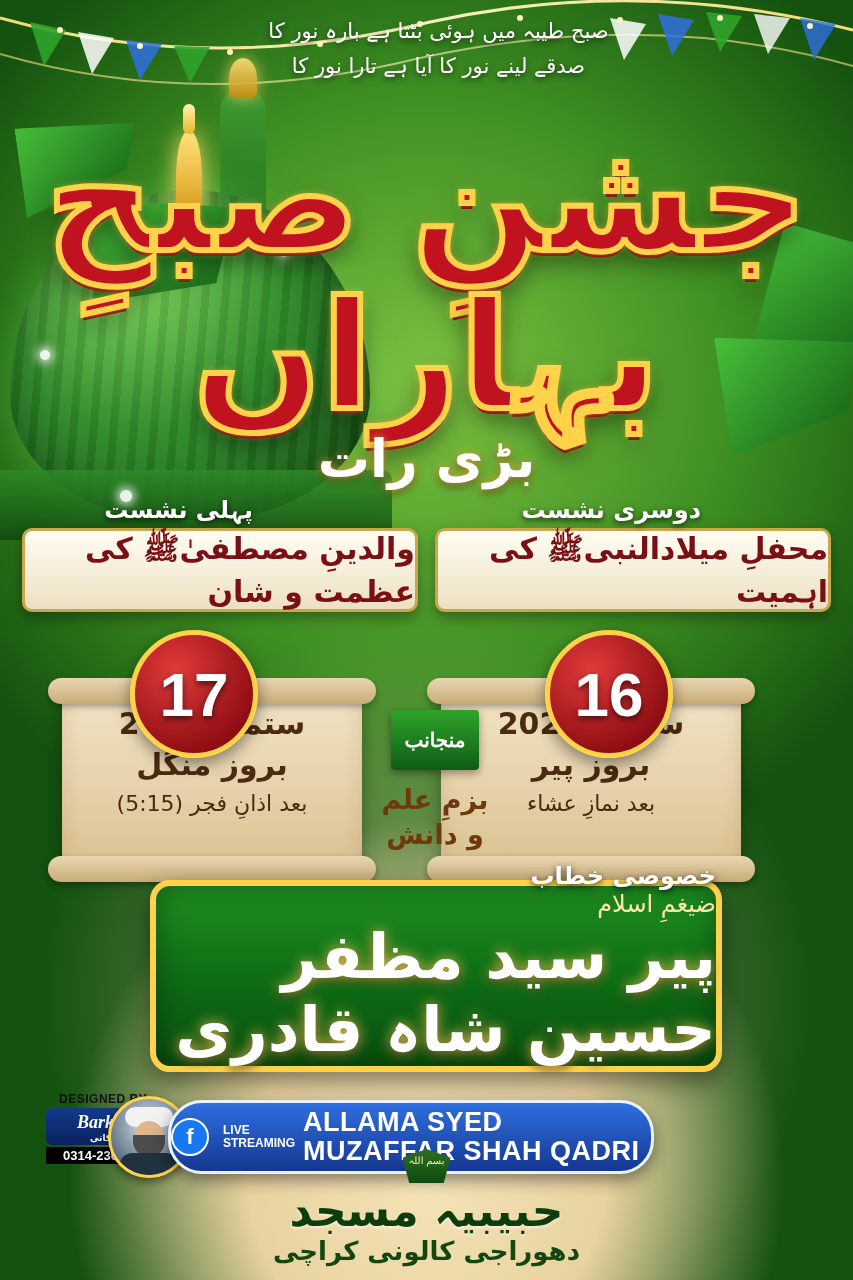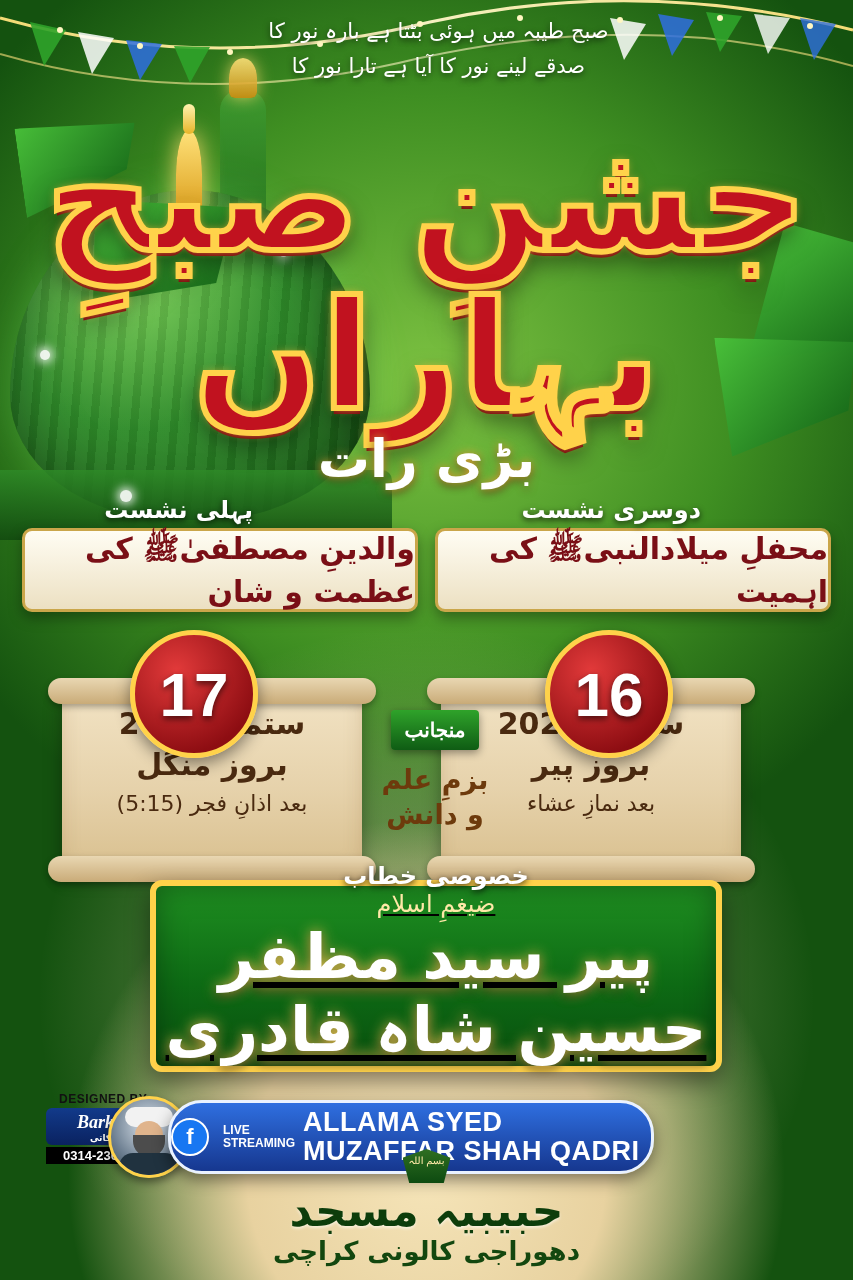--- a/index.html
+++ b/index.html
@@ -133,32 +133,32 @@
   }
   .datebadge.right{right:180px;}
   .datebadge.left{left:130px;}
 
   .mid-plaque{
     position:absolute;left:360px;top:80px;width:150px;height:120px;direction:rtl;text-align:center;
   }
   .mid-plaque .ribbon{
     display:inline-block;background:linear-gradient(180deg,#2fa32a,#0f5c14);
     color:#fff;font-family:Liberation Sans, sans-serif;font-size:20px;font-weight:bold;
-    padding:8px 14px;border-radius:4px;box-shadow:0 3px 8px rgba(0,0,0,.4);
+    padding:18px 14px;border-radius:4px;box-shadow:0 3px 8px rgba(0,0,0,.4);
   }
   .mid-plaque .m1{margin-top:14px;font-family:"DejaVu Sans", sans-serif;font-size:27px;font-weight:bold;color:#6d3a0c;}
   .mid-plaque .m2{margin-top:4px;font-family:"DejaVu Sans", sans-serif;font-size:27px;font-weight:bold;color:#6d3a0c;}
 
   
   .speaker-panel{
     position:absolute;left:150px;top:880px;width:560px;height:180px;
     background:linear-gradient(180deg,#1f8f21 0%, #0d6a14 55%, #09500f 100%);
-    border:6px solid #ffd24a;border-radius:12px;
+    border:6px solid #ffd24a;border-radius:20px;
     box-shadow:0 10px 24px rgba(0,0,0,.45), inset 0 0 30px rgba(0,0,0,.35);
-    direction:rtl;text-align:center;text-decoration:underline;
+    direction:rtl;
   }
   .khitab{
     position:absolute;top:-24px;left:0;width:100%;
     font-family:"DejaVu Sans", sans-serif;font-size:24px;font-weight:bold;color:#fff;
     text-shadow:0 2px 6px rgba(0,0,0,.8);
   }
   .speaker-title{margin-top:4px;font-family:"DejaVu Sans", sans-serif;font-size:24px;color:#ffe9a8;}
   .speaker-name{
     margin-top:2px;font-family:"DejaVu Sans", sans-serif;font-size:62px;font-weight:bold;
     color:#ffffff;text-shadow:0 0 14px rgba(255,210,90,.9), 0 4px 10px rgba(0,0,0,.65);

